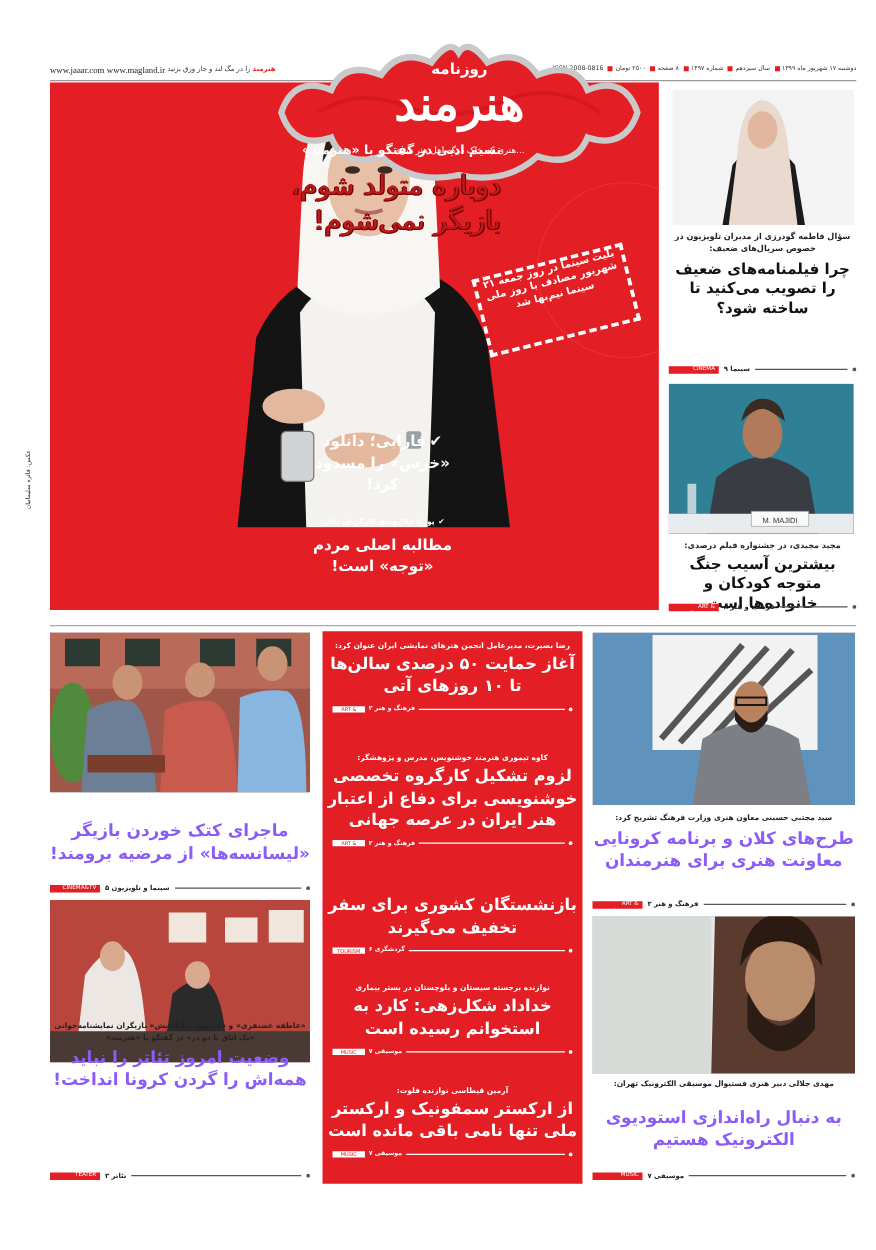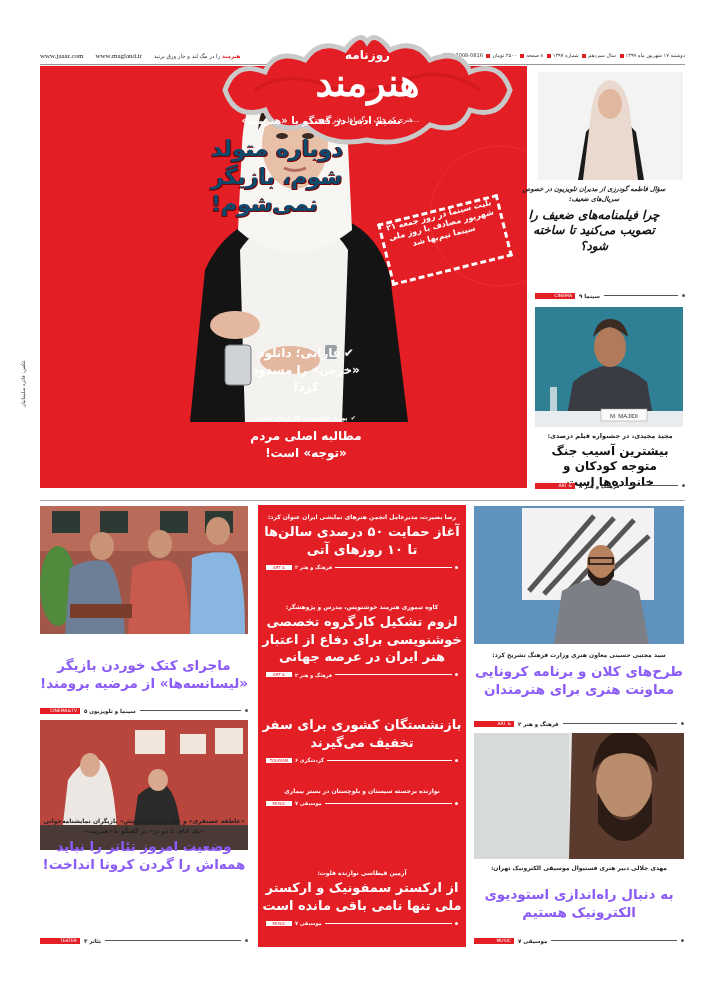--- a/index.html
+++ b/index.html
@@ -3,37 +3,37 @@
 <meta charset="utf-8">
 <style>
   * { box-sizing: border-box; margin: 0; padding: 0; }
   html, body { width: 701px; height: 1000px; background: #ffffff; overflow: hidden; }
   body { position: relative; font-family: "DejaVu Sans", sans-serif; color: #1a1a1a; }
 
   .abs { position: absolute; }
 
   
   .topbar { left: 40px; top: 50px; width: 645px; height: 14px; font-size: 6px; color: #333; }
-  .topbar .left { position: absolute; left: 0; top: 2px; direction: ltr; display: flex; gap: 12px; align-items: center; }
+  .topbar .left { position: absolute; left: 0; top: 2px; direction: ltr; display: flex; gap: 2px; align-items: center; }
   .topbar .left .url { font-family: "Liberation Serif", serif; font-size: 7px; color: #222; }
   .topbar .left .promo { direction: rtl; font-size: 5.5px; }
   .topbar .left .promo b { color: #e31e24; }
   .topbar .right { position: absolute; right: 0; top: 2px; font-size: 5px; white-space: nowrap; }
   .topbar .right .sq { display: inline-block; width: 4px; height: 4px; background: #e31e24; margin: 0 2px; vertical-align: middle; }
   .rule-top { left: 40px; top: 64px; width: 645px; height: 1px; background: #999; }
 
   
   .masthead { left: 205px; top: 30px; width: 325px; height: 120px; }
   .masthead svg { width: 100%; height: 100%; }
 
   
   .hero { left: 40px; top: 66px; width: 487px; height: 422px; background: #e31e24; overflow: hidden; }
   .hero-photo { left: 170px; top: 50px; width: 250px; height: 372px; }
   .hero-kicker { right: 300px; top: 115px; width: 170px; font-size: 10px; text-align: right; color: #fff; font-weight: bold; }
-  .hero-title { right: 300px; top: 135px; width: 190px; font-size: 22px; line-height: 1.25; text-align: left; color: #0c4a6e; font-weight: bold;
+  .hero-title { right: 300px; top: 135px; width: 190px; font-size: 22px; line-height: 1.25; text-align: right; color: #b91c1c; font-weight: normal;
                 text-shadow: 1px 1px 0 #7a0000, -1px 1px 0 #7a0000; }
   .sub1 { right: 335px; top: 345px; width: 120px; font-size: 12px; line-height: 1.4; text-align: center; color: #fff; font-weight: bold; }
   .sub2-kicker { right: 325px; top: 414px; width: 140px; font-size: 6px; text-align: center; color: #fff; font-weight: bold; }
   .sub2 { right: 330px; top: 428px; width: 130px; font-size: 12px; line-height: 1.4; text-align: center; color: #fff; font-weight: bold; }
   .check { color: #fff; font-weight: bold; margin-left: 3px; }
 
   .stamp { left: 375px; top: 200px; width: 140px; height: 80px; transform: rotate(-14deg); }
   .stamp-box { position: absolute; left: 8px; top: 8px; width: 124px; height: 64px; border: 3px dashed #fff; }
   .stamp-text { position: absolute; left: 8px; top: 10px; width: 124px; text-align: center; font-size: 8px; line-height: 1.3; color: #fff; font-weight: bold; }
 
@@ -143,21 +143,21 @@
 <div class="abs vertical-credit">عکس: فائزه سلیمانیان</div>
 
 <div class="abs photo rc-photo1">
   <svg width="145" height="108" viewBox="0 0 145 108">
     <rect width="145" height="108" fill="#f3f3f3"></rect>
     <path d="M40 108 L48 60 Q60 45 72 44 Q86 45 98 60 L106 108 Z" fill="#1b1b1b"></path>
     <path d="M52 50 Q55 10 72 8 Q90 10 93 50 L100 108 L45 108 Z" fill="#e9d9cf"></path>
     <ellipse cx="72" cy="32" rx="12" ry="15" fill="#e2b79f"></ellipse>
   </svg>
 </div>
-<div class="abs" style="left:519px;top:185px;width:150px;font-style:italic;">
+<div class="abs" style="left:535px;top:185px;width:150px;">
   <div class="rc-kicker">سؤال فاطمه گودرزی از مدیران تلویزیون در خصوص سریال‌های ضعیف:</div>
   <div class="rc-title" style="margin-top:3px;">چرا فیلمنامه‌های ضعیف را تصویب می‌کنید تا ساخته شود؟</div>
 </div>
 <div class="abs section-tag" style="left:535px;top:291px;width:150px;">
   <span class="dot"></span>
   <span class="line"></span>
   <span class="name">سینما ۹</span>
   <span class="tag">CINEMA</span>
 </div>
 
@@ -263,20 +263,21 @@
     <div class="t">لزوم تشکیل کارگروه تخصصی خوشنویسی برای دفاع از اعتبار هنر ایران در عرصه جهانی</div>
     <div class="tagrow">
       <span class="tag">ART &amp; CULTURE</span>
       <span class="name">فرهنگ و هنر ۲</span>
       <span class="line"></span>
       <span class="dot"></span>
     </div>
   </div>
   <div class="rc-item" style="top:282px;">
     <div class="k">نوازنده برجسته سیستان و بلوچستان در بستر بیماری</div>
+    <div class="t">خداداد شکل‌زهی: کارد به استخوانم رسیده است</div>
     <div class="tagrow">
       <span class="tag">MUSIC</span>
       <span class="name">موسیقی ۷</span>
       <span class="line"></span>
       <span class="dot"></span>
     </div>
   </div>
   <div class="rc-item" style="top:364px;">
     <div class="k">آرمین قیطاسی نوازنده فلوت:</div>
     <div class="t">از ارکستر سمفونیک و ارکستر ملی تنها نامی باقی مانده است</div>

